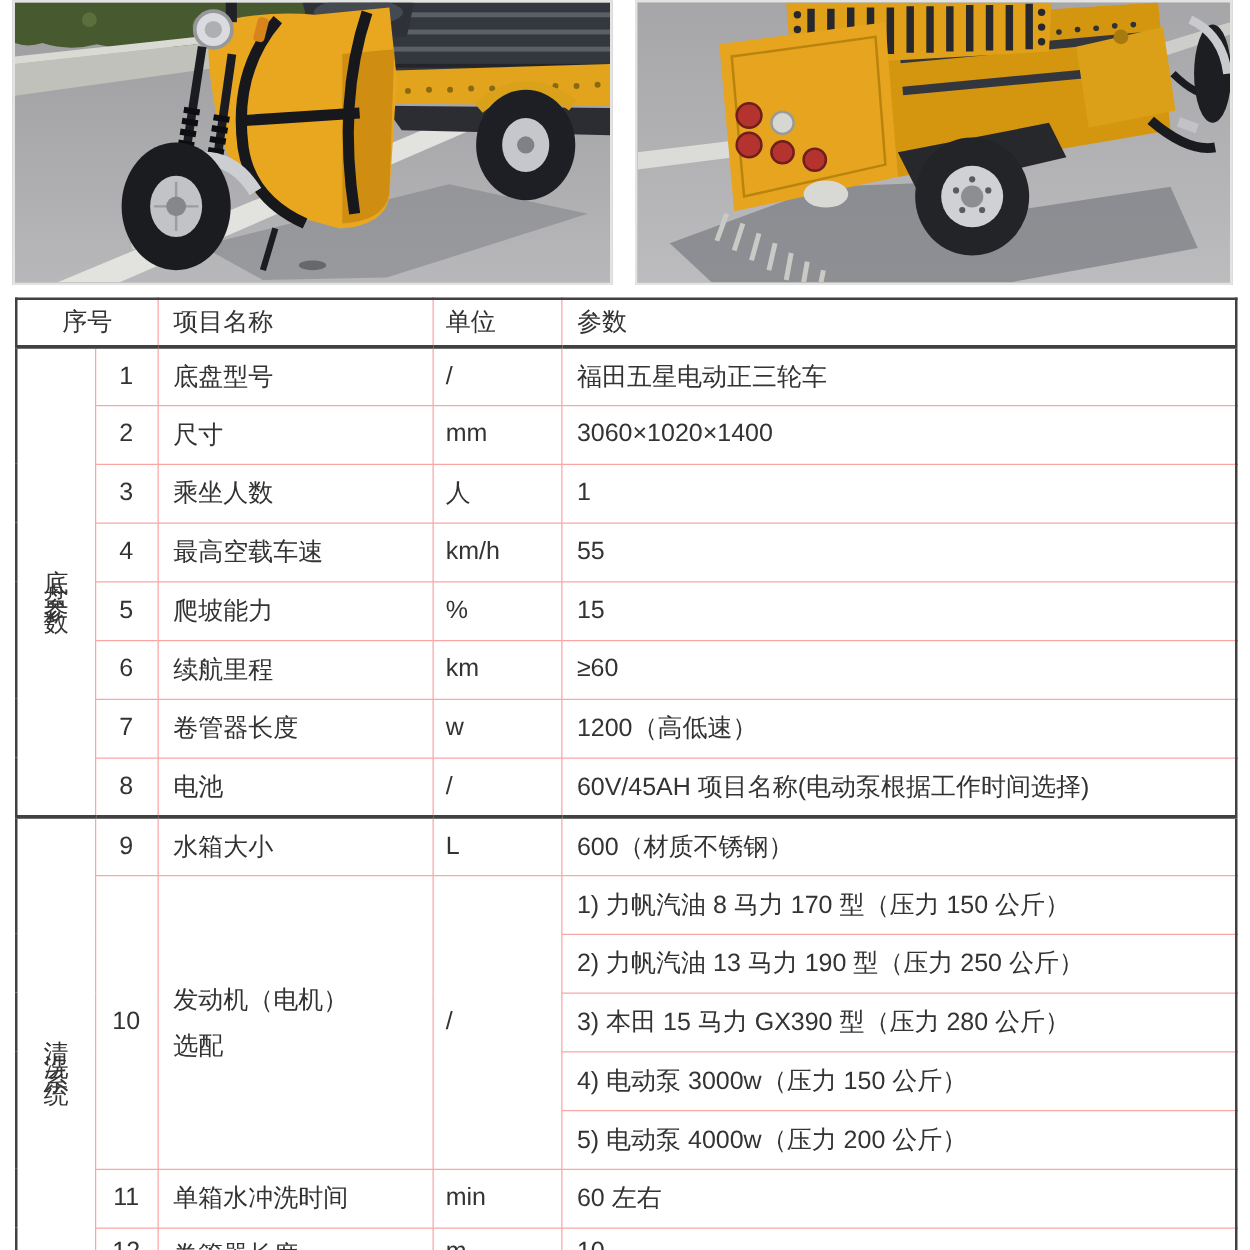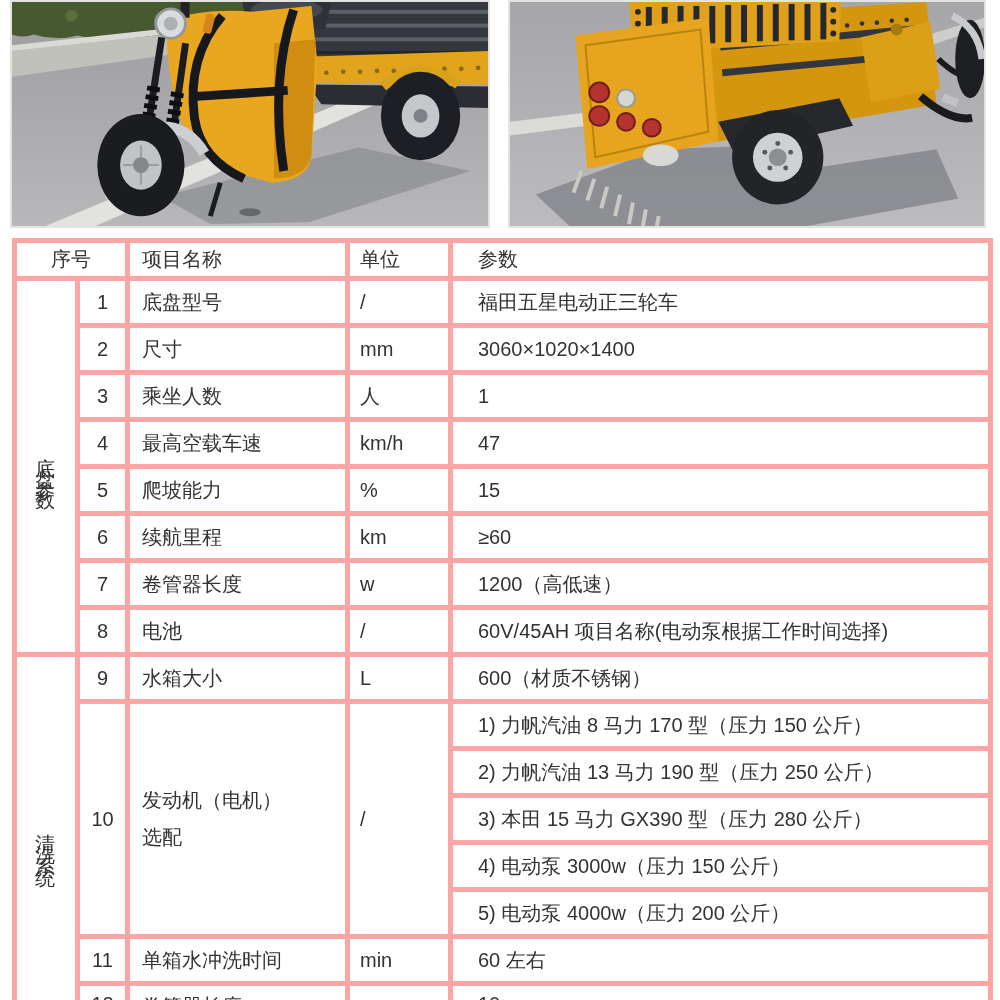--- a/index.html
+++ b/index.html
@@ -12,32 +12,32 @@
   .photo-left{width:480px;}
   .photo-right{width:478px;}
   .photo svg{display:block;width:100%;height:100%;}
 
   table.spec-table{
     border-collapse:collapse;table-layout:fixed;width:976px;
     margin:10px 12px 0 12px;font-size:20px;color:#333;
     border:2px solid #414141;
   }
   .spec-table th,.spec-table td{
-    border:5px solid #fca5a5;box-sizing:border-box;
+    border:1px solid #fca5a5;box-sizing:border-box;
     white-space:nowrap;overflow:hidden;vertical-align:middle;
     font-weight:normal;text-align:left;padding:0;
   }
   .spec-table thead th{height:38px;border-bottom:3px solid #414141;}
   .spec-table tbody tr{height:47px;}
   tr.grp-start td{border-top:3px solid #414141;}
   th.c-idx{text-align:center;}
   td.no{text-align:center;}
   td.item,th.c-item{padding-left:12px;}
   td.unit,th.c-unit{padding-left:10px;margin-top:44px;}
-  td.param,th.c-param{padding-left:25px;}
+  td.param,th.c-param{padding-left:12px;}
   td.group-cell{text-align:center;padding:0;}
   .vtext{
     writing-mode:vertical-lr;text-orientation:upright;
     letter-spacing:11px;font-size:20px;margin:0 auto;display:inline-block;
   }
   .item-line2{margin-top:10px;}
   tr.cutoff td{vertical-align:top;padding-top:7px;}
   tr.cutoff td.no{padding-top:7px;}
 </style>
 </head>
@@ -273,21 +273,21 @@
       <tr>
         <td class="no">3</td>
         <td class="item">乘坐人数</td>
         <td class="unit">人</td>
         <td class="param">1</td>
       </tr>
       <tr>
         <td class="no">4</td>
         <td class="item">最高空载车速</td>
         <td class="unit">km/h</td>
-        <td class="param">47</td>
+        <td class="param">55</td>
       </tr>
       <tr>
         <td class="no">5</td>
         <td class="item">爬坡能力</td>
         <td class="unit">%</td>
         <td class="param">15</td>
       </tr>
       <tr>
         <td class="no">6</td>
         <td class="item">续航里程</td>

